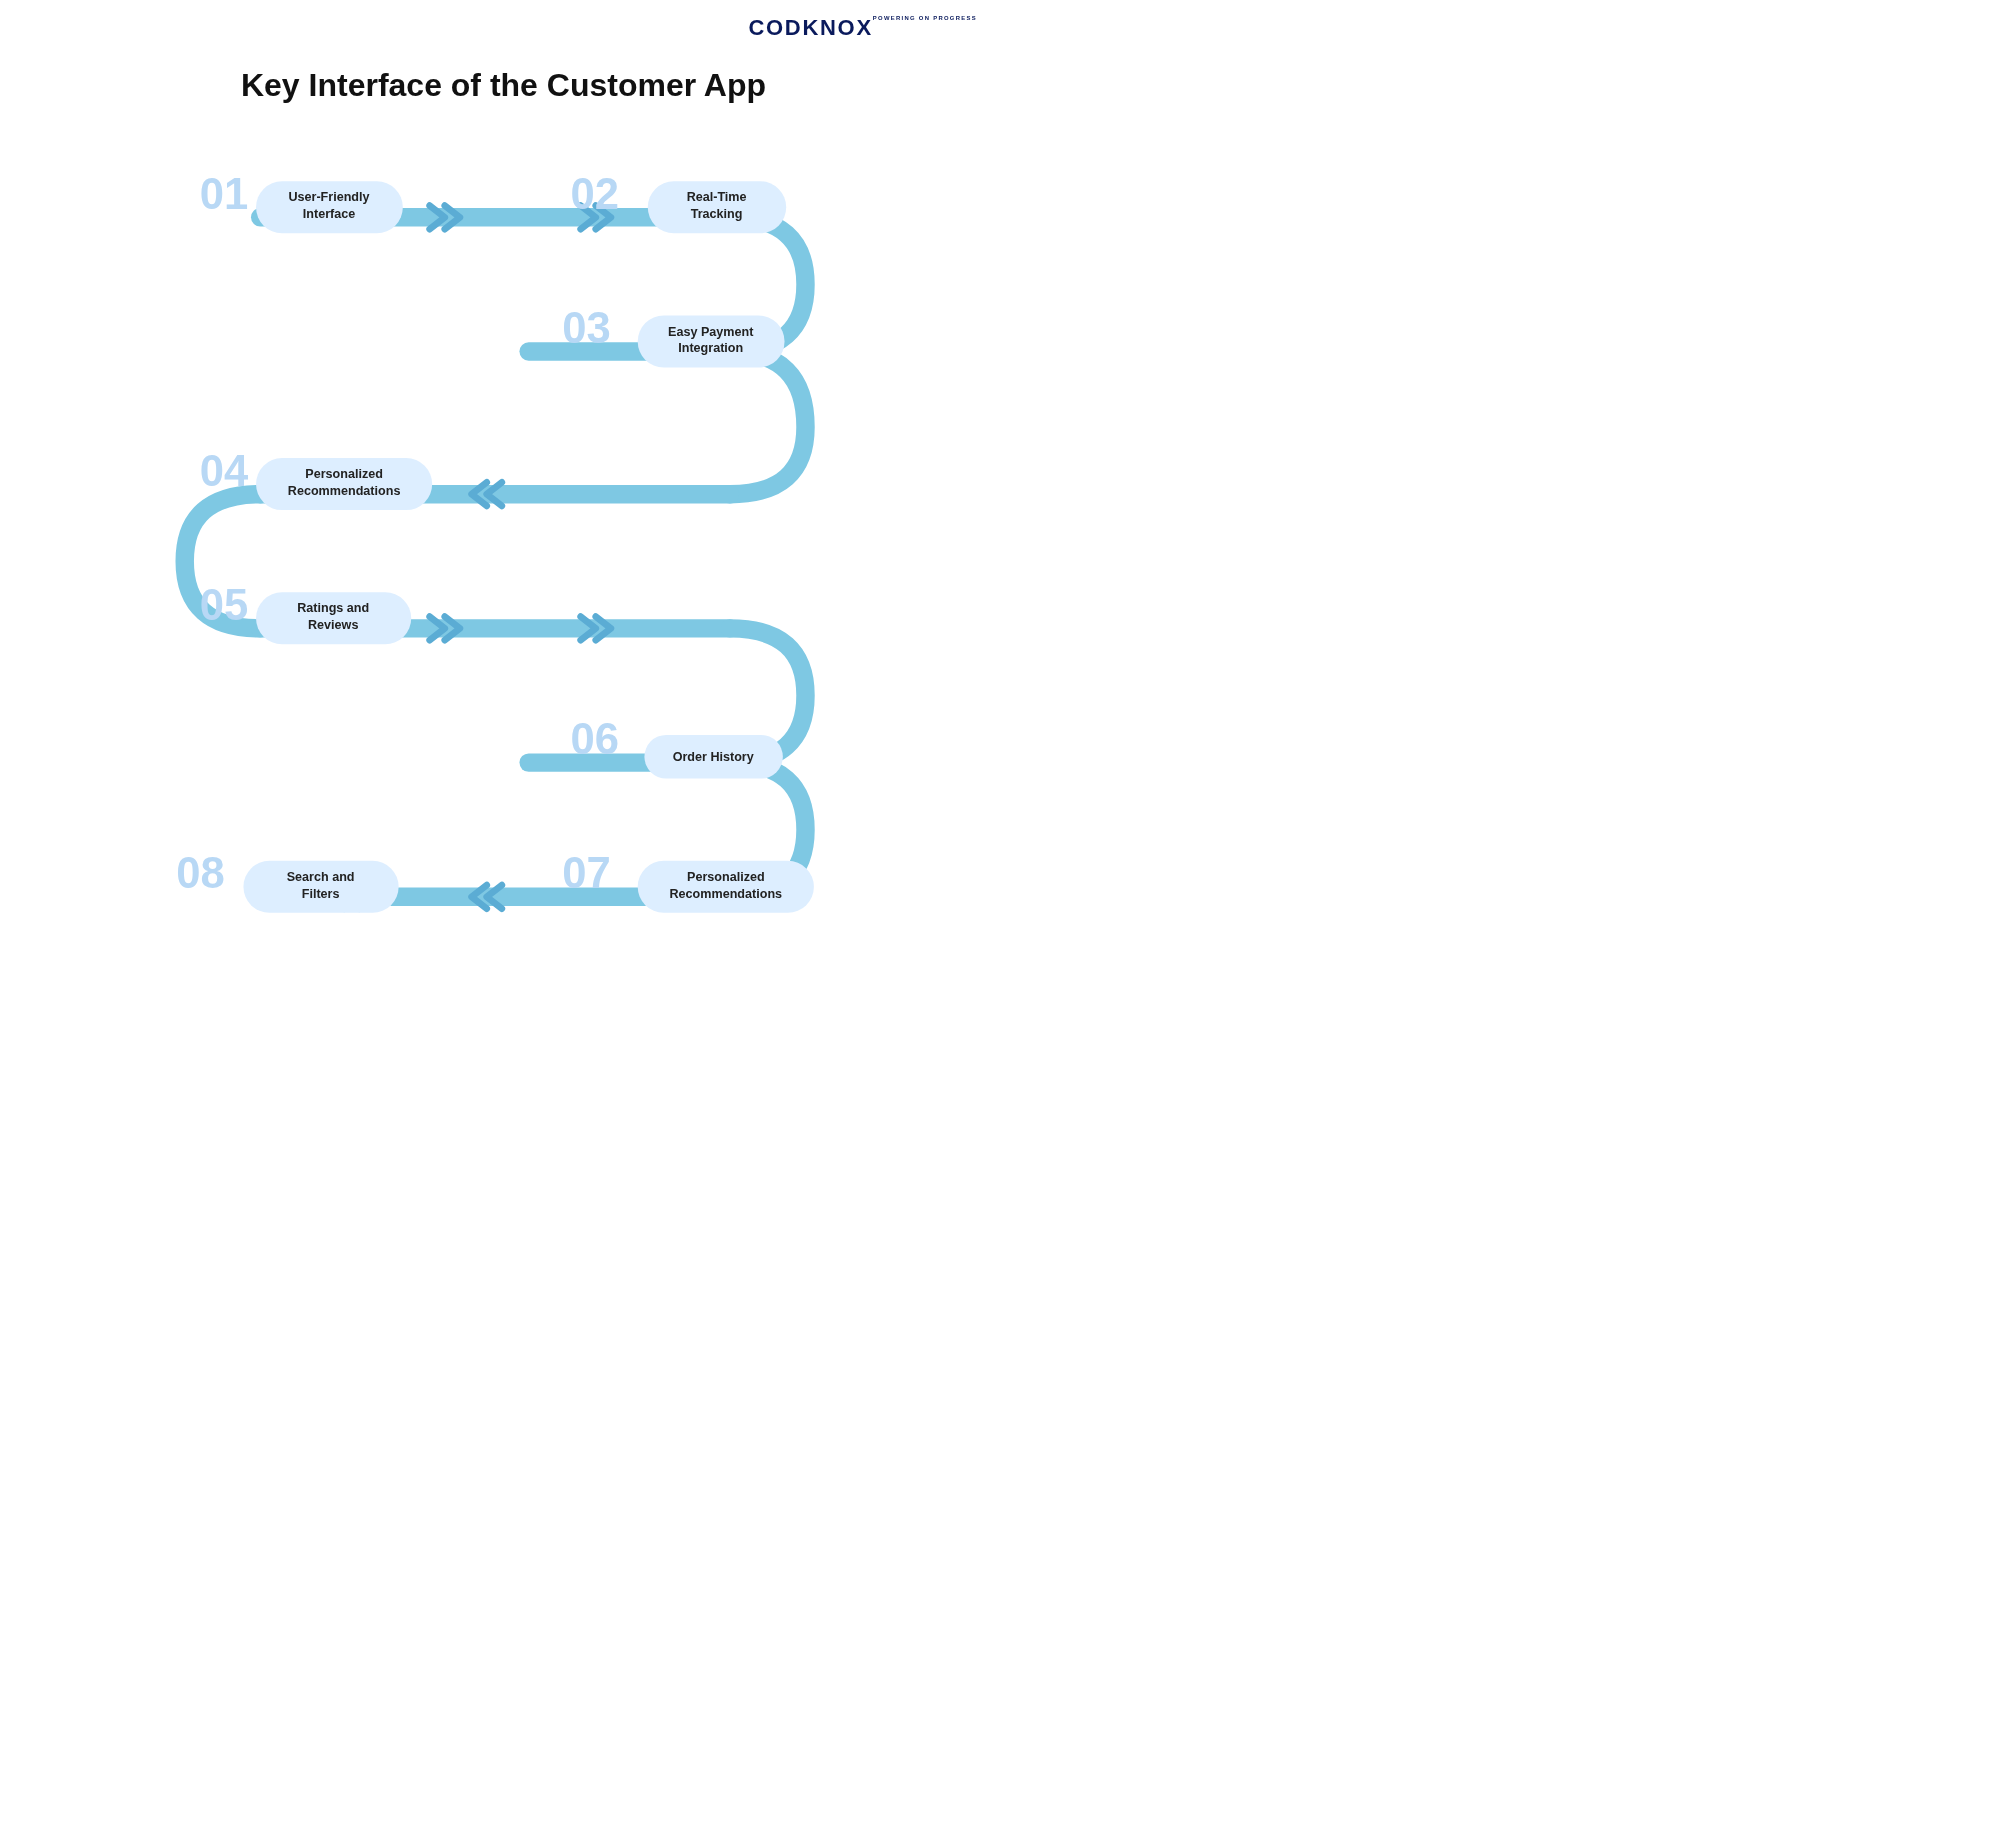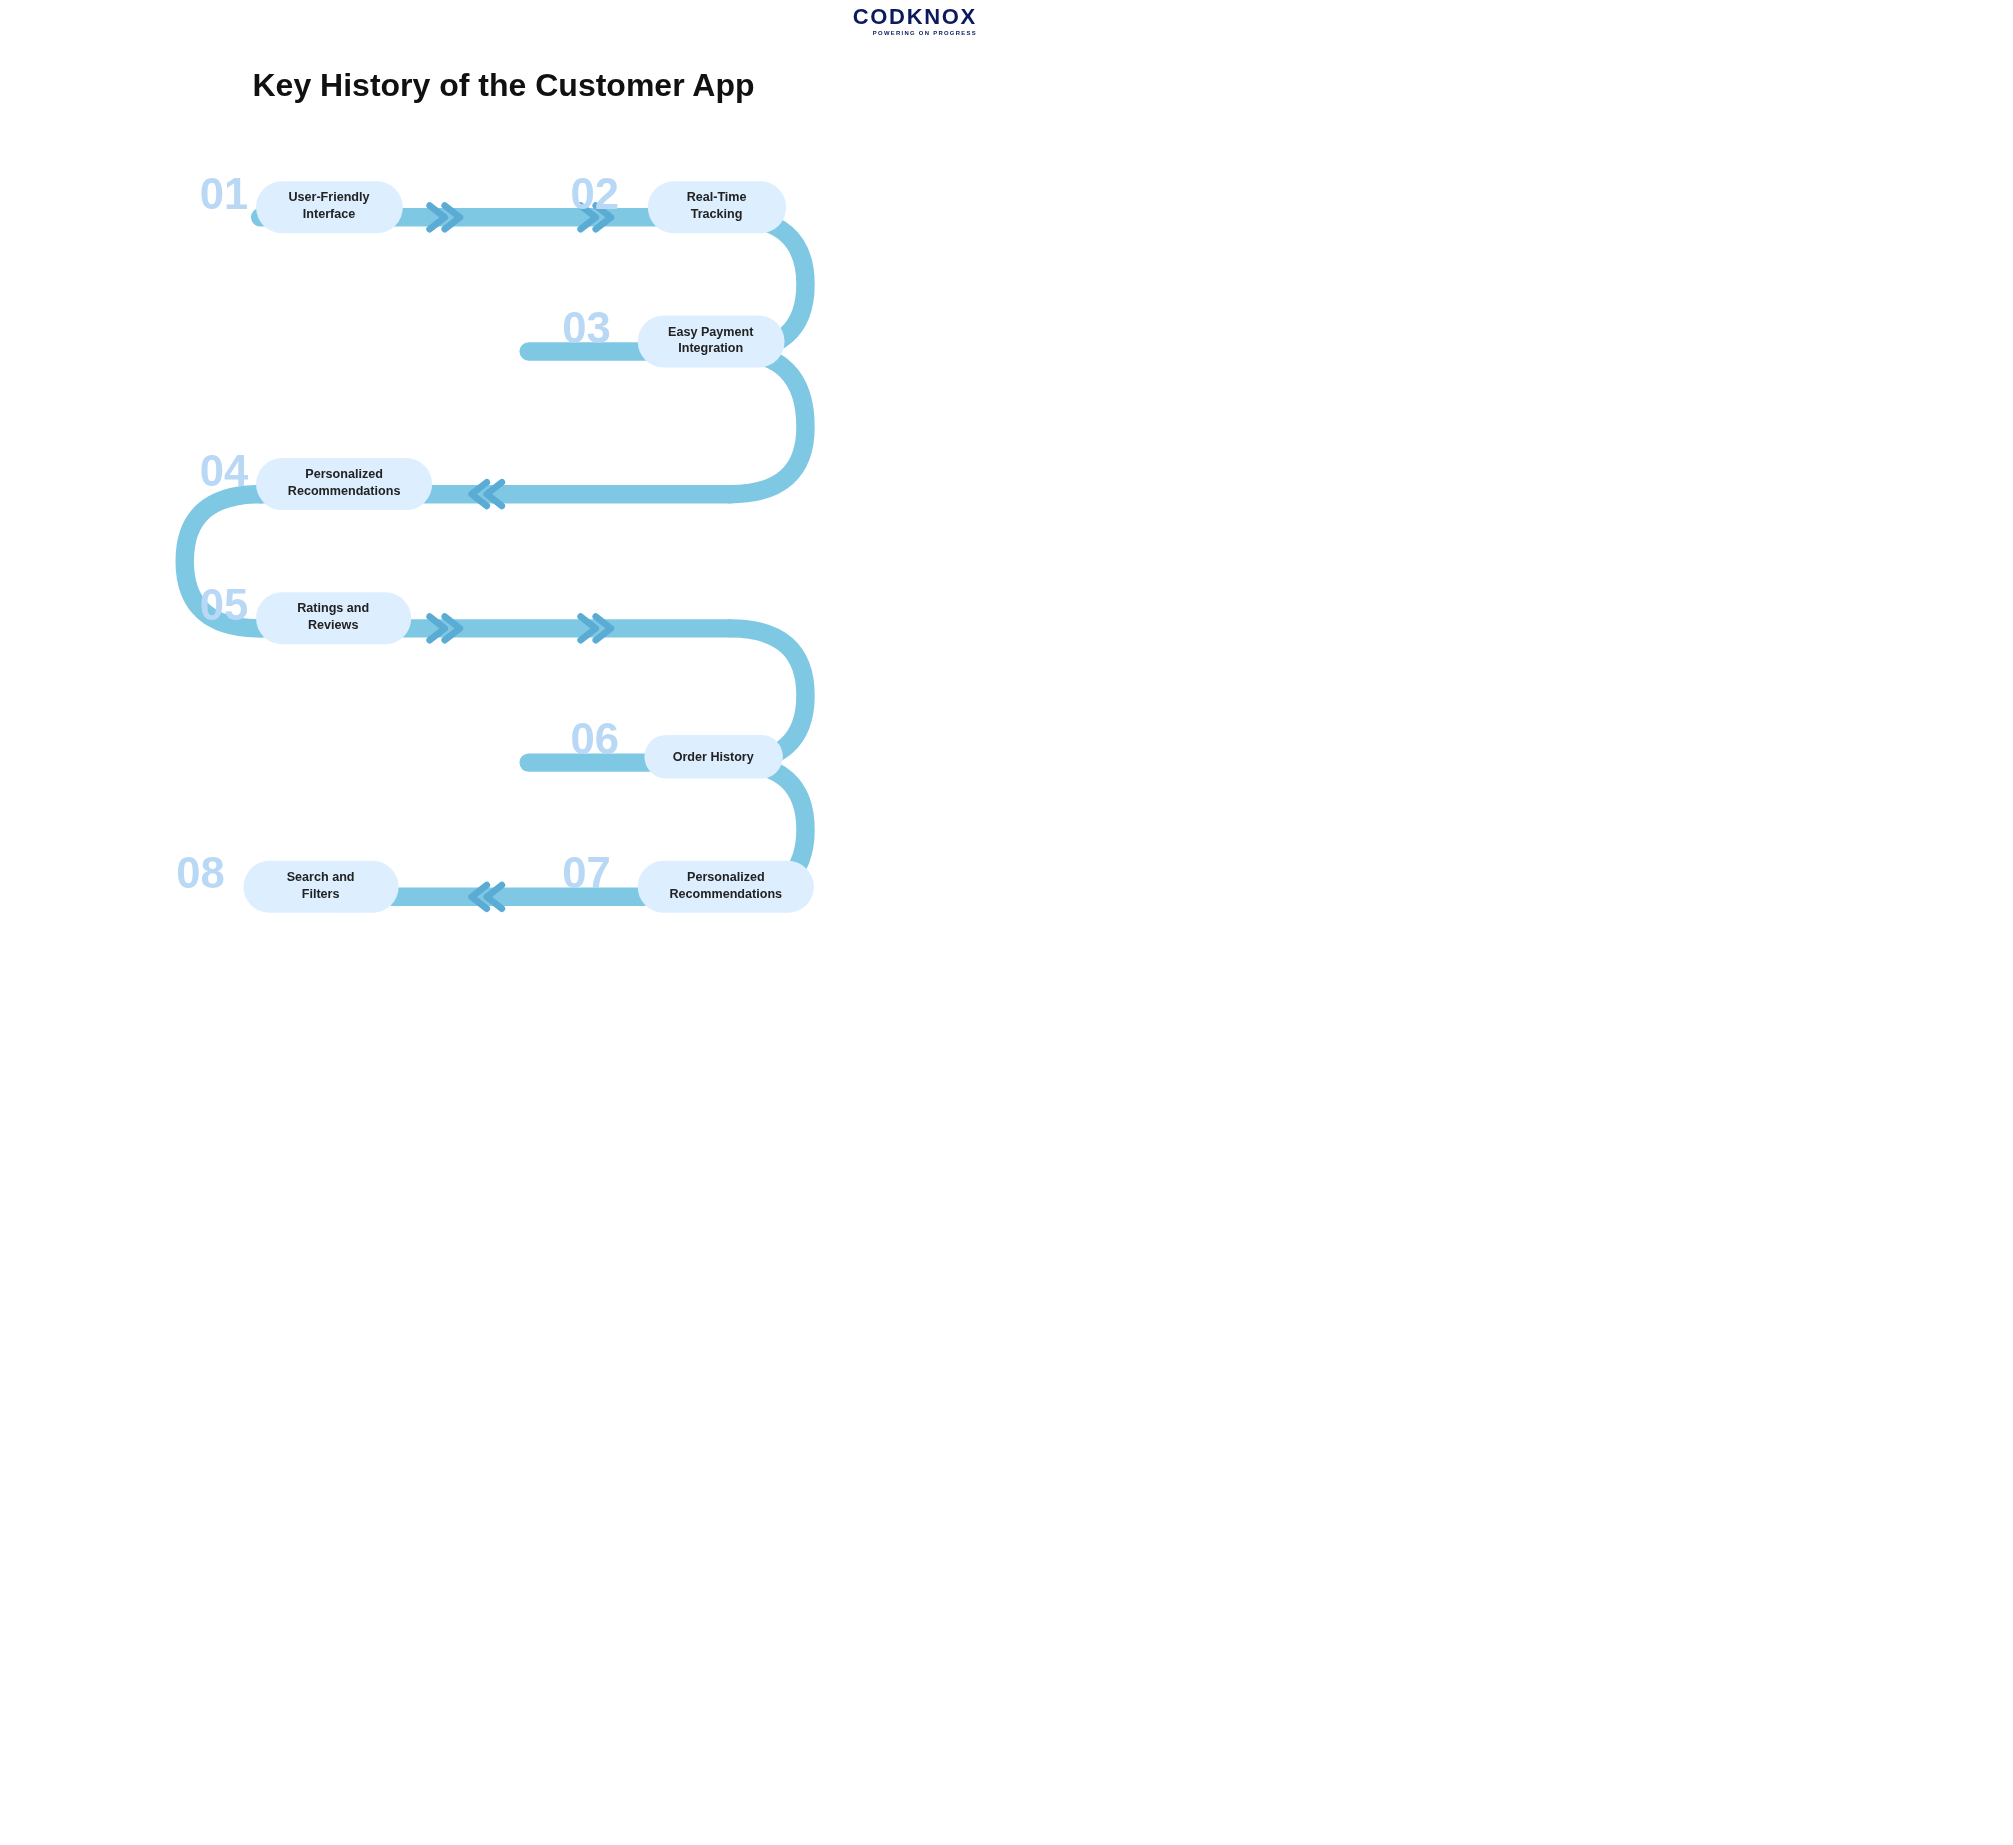--- a/index.html
+++ b/index.html
@@ -8,25 +8,25 @@
       width: 1007px;
       min-height: 923px;
       background: #ffffff;
       font-family: 'Arial', sans-serif;
       position: relative;
       overflow-x: hidden;
     }
 
     .logo {
       position: absolute;
-      top: 4px;
+      top: 15px;
       right: 30px;
       display: flex;
-      flex-direction: column;
-      align-items: flex-end;
+      flex-direction: row;
+      align-items: flex-start;
     }
 
     .logo-text {
       font-size: 22px;
       font-weight: 900;
       color: #0a1a5c;
       letter-spacing: 1.7px;
       font-family: 'Arial Black', Arial, sans-serif;
     }
 
@@ -48,21 +48,21 @@
     }
   </style>
 </head>
 <body>
 
 <div class="logo">
   <div class="logo-text">CODKNOX</div>
   <div class="logo-sub">POWERING ON PROGRESS</div>
 </div>
 
-<h1 class="page-title">Key History of the Customer App</h1>
+<h1 class="page-title">Key Interface of the Customer App</h1>
 
 <div style="width:755px; margin:0 auto; position:relative;text-align:right;">
   <svg width="755" height="797" viewBox="0 0 900 950">
 
     <path d="M 160 85 L 720 85" stroke="#7ec8e3" stroke-width="22" fill="none" stroke-linecap="round"></path>
 
     <path d="M 720 85 Q 810 85 810 165 Q 810 245 720 245" stroke="#7ec8e3" stroke-width="22" fill="none" stroke-linecap="round"></path>
 
     <path d="M 720 245 L 480 245" stroke="#7ec8e3" stroke-width="22" fill="none" stroke-linecap="round"></path>
 

